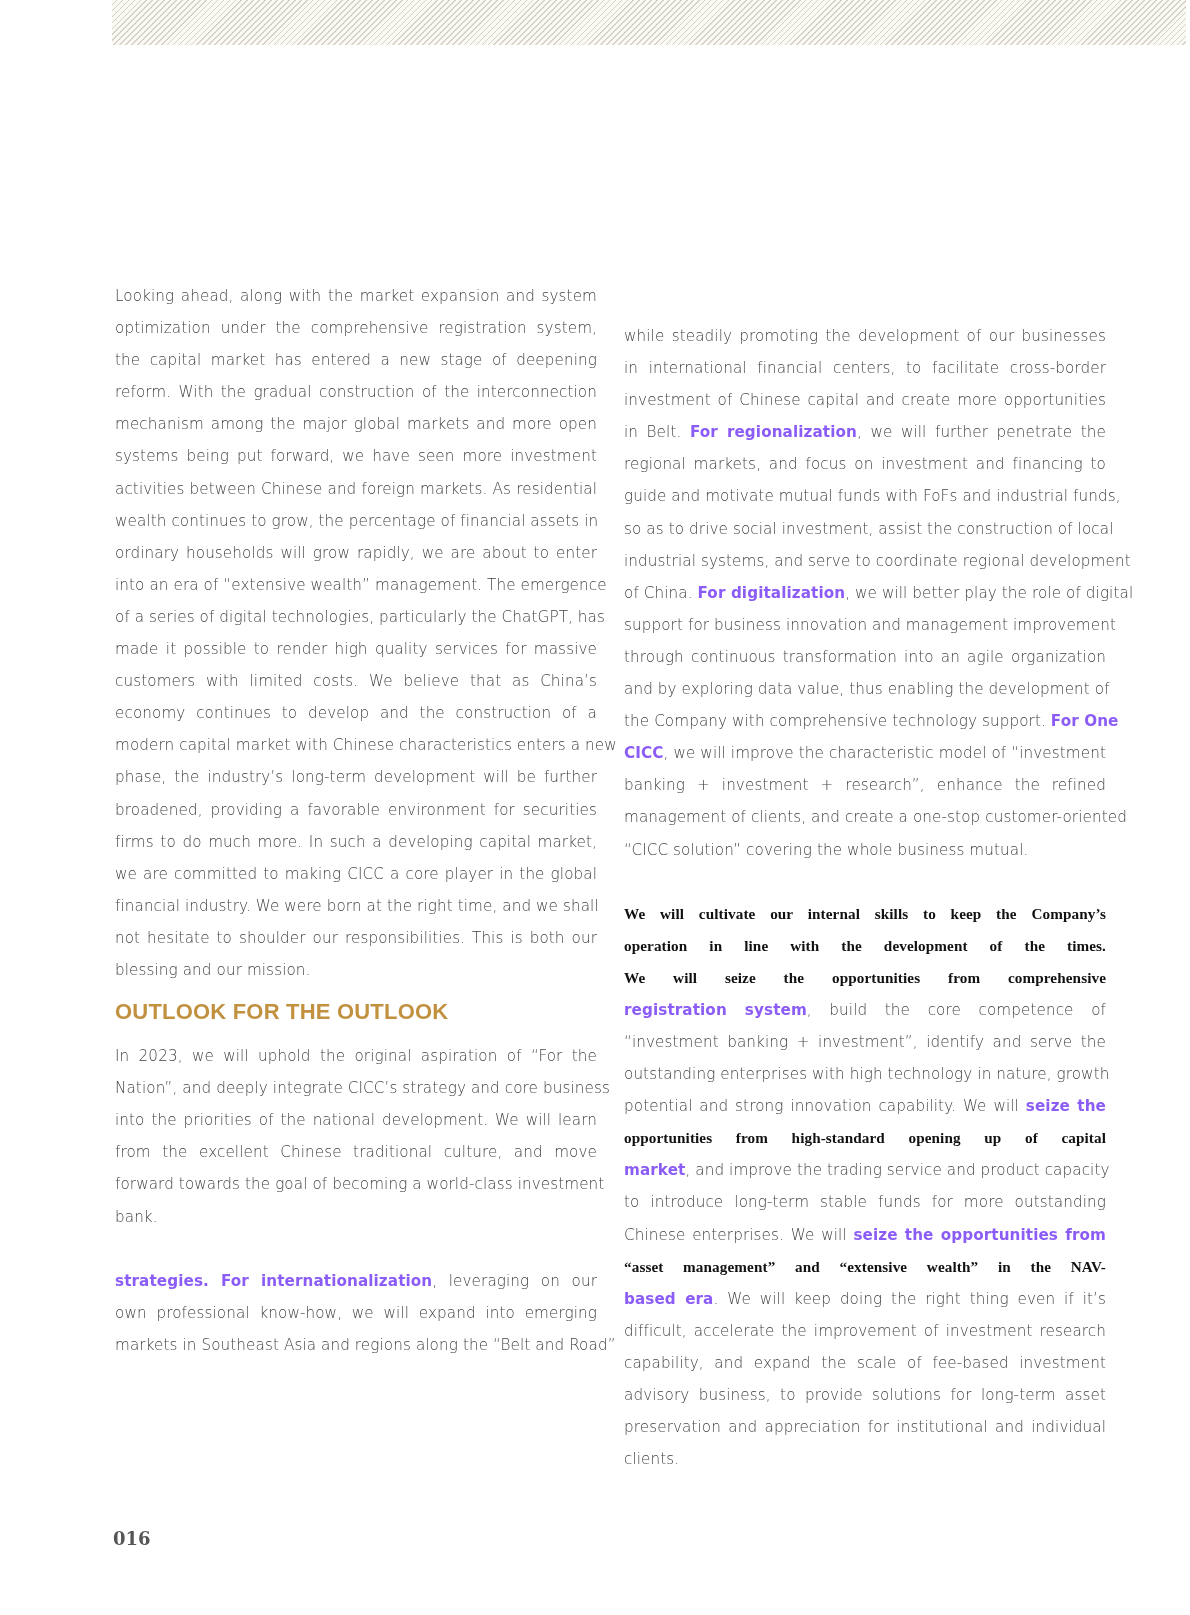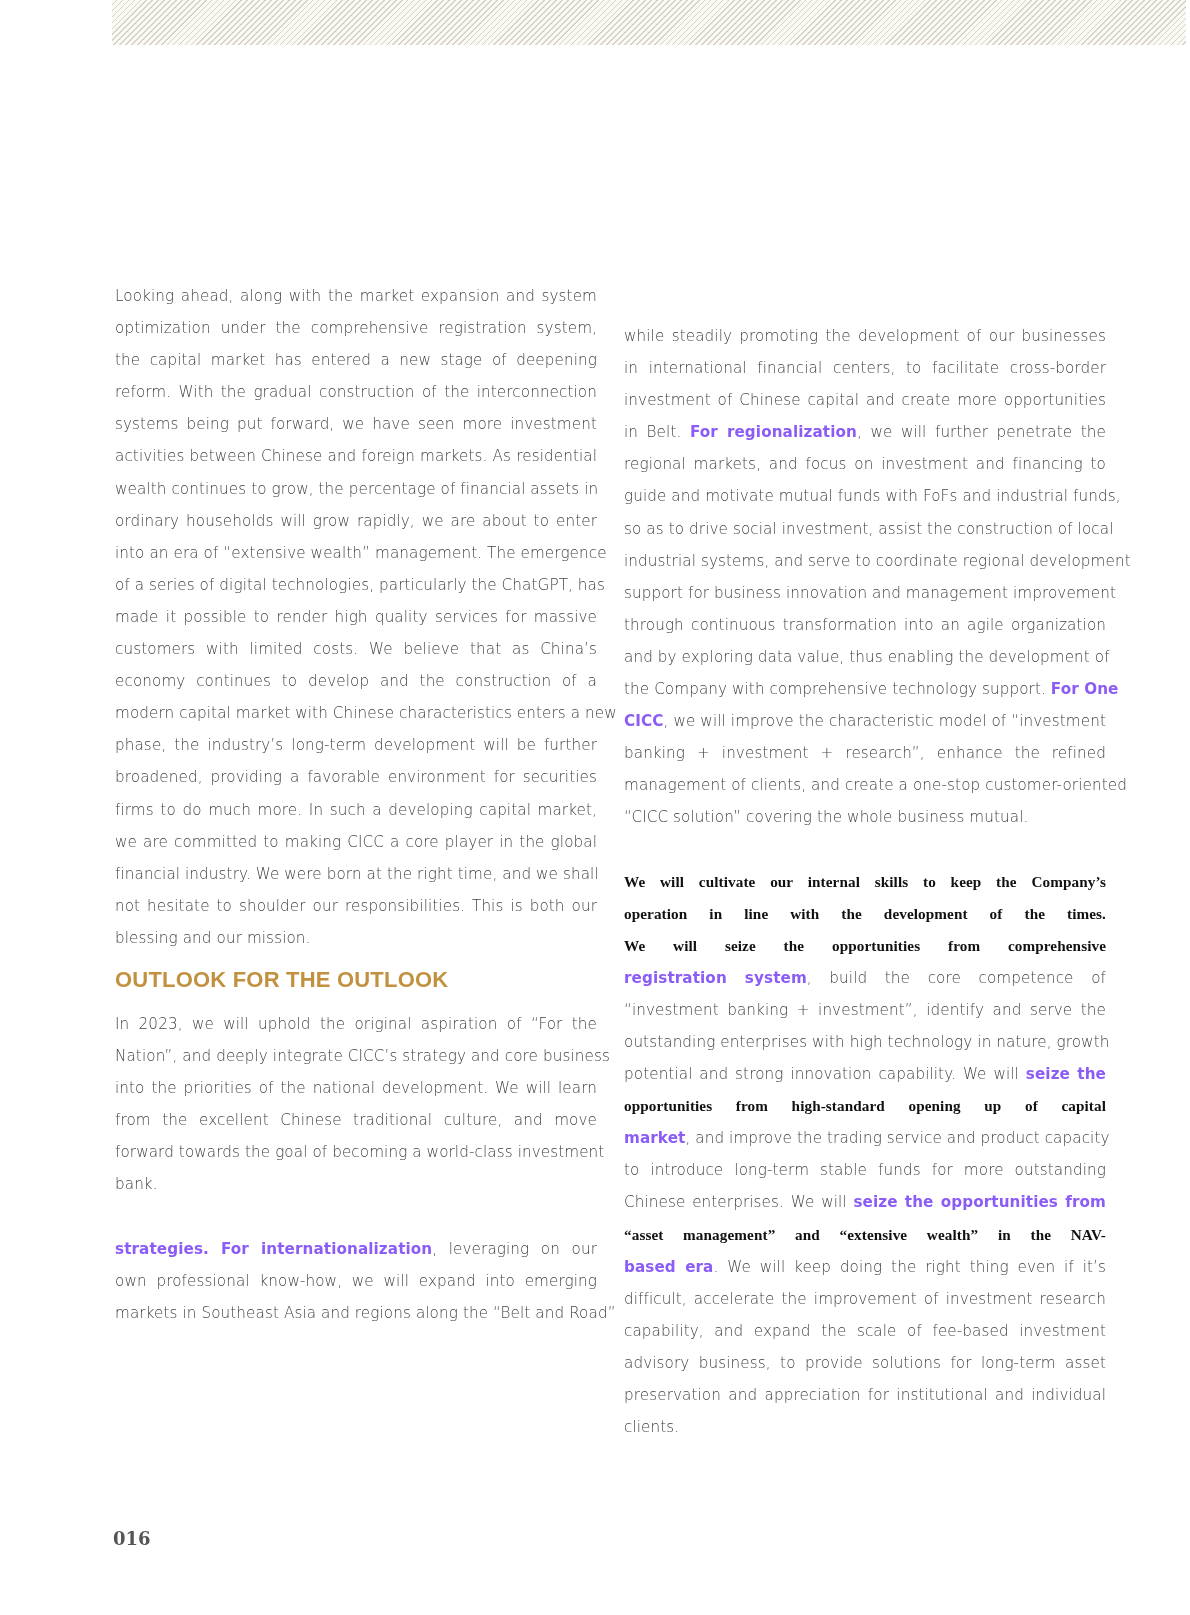--- a/index.html
+++ b/index.html
@@ -36,20 +36,21 @@
 <body>
 
 <div class="stripe-band"></div>
 
 <div class="col left">
   <div>
     <span class="line">Looking ahead, along with the market expansion and system</span>
     <span class="line">optimization under the comprehensive registration system,</span>
     <span class="line">the capital market has entered a new stage of deepening</span>
     <span class="line">reform. With the gradual construction of the interconnection</span>
+    <span class="line">mechanism among the major global markets and more open</span>
     <span class="line">systems being put forward, we have seen more investment</span>
     <span class="line">activities between Chinese and foreign markets. As residential</span>
     <span class="line">wealth continues to grow, the percentage of financial assets in</span>
     <span class="line">ordinary households will grow rapidly, we are about to enter</span>
     <span class="line">into an era of “extensive wealth” management. The emergence</span>
     <span class="line">of a series of digital technologies, particularly the ChatGPT, has</span>
     <span class="line">made it possible to render high quality services for massive</span>
     <span class="line">customers with limited costs. We believe that as China’s</span>
     <span class="line">economy continues to develop and the construction of a</span>
     <span class="line">modern capital market with Chinese characteristics enters a new</span>
@@ -85,20 +86,21 @@
 <div class="col right">
   <div>
     <span class="line">while steadily promoting the development of our businesses</span>
     <span class="line">in international financial centers, to facilitate cross-border</span>
     <span class="line">investment of Chinese capital and create more opportunities</span>
     <span class="line"><span>in Belt. </span><b>For regionalization</b><span>, we will further penetrate the</span></span>
     <span class="line">regional markets, and focus on investment and financing to</span>
     <span class="line">guide and motivate mutual funds with FoFs and industrial funds,</span>
     <span class="line">so as to drive social investment, assist the construction of local</span>
     <span class="line">industrial systems, and serve to coordinate regional development</span>
+    <span class="line"><span>of China. </span><b>For digitalization</b><span>, we will better play the role of digital</span></span>
     <span class="line">support for business innovation and management improvement</span>
     <span class="line">through continuous transformation into an agile organization</span>
     <span class="line">and by exploring data value, thus enabling the development of</span>
     <span class="line"><span>the Company with comprehensive technology support. </span><b>For One</b></span>
     <span class="line"><b>CICC</b><span>, we will improve the characteristic model of “investment</span></span>
     <span class="line">banking + investment + research”, enhance the refined</span>
     <span class="line">management of clients, and create a one-stop customer-oriented</span>
     <span class="line last">“CICC solution” covering the whole business mutual.</span>
   </div>
 

